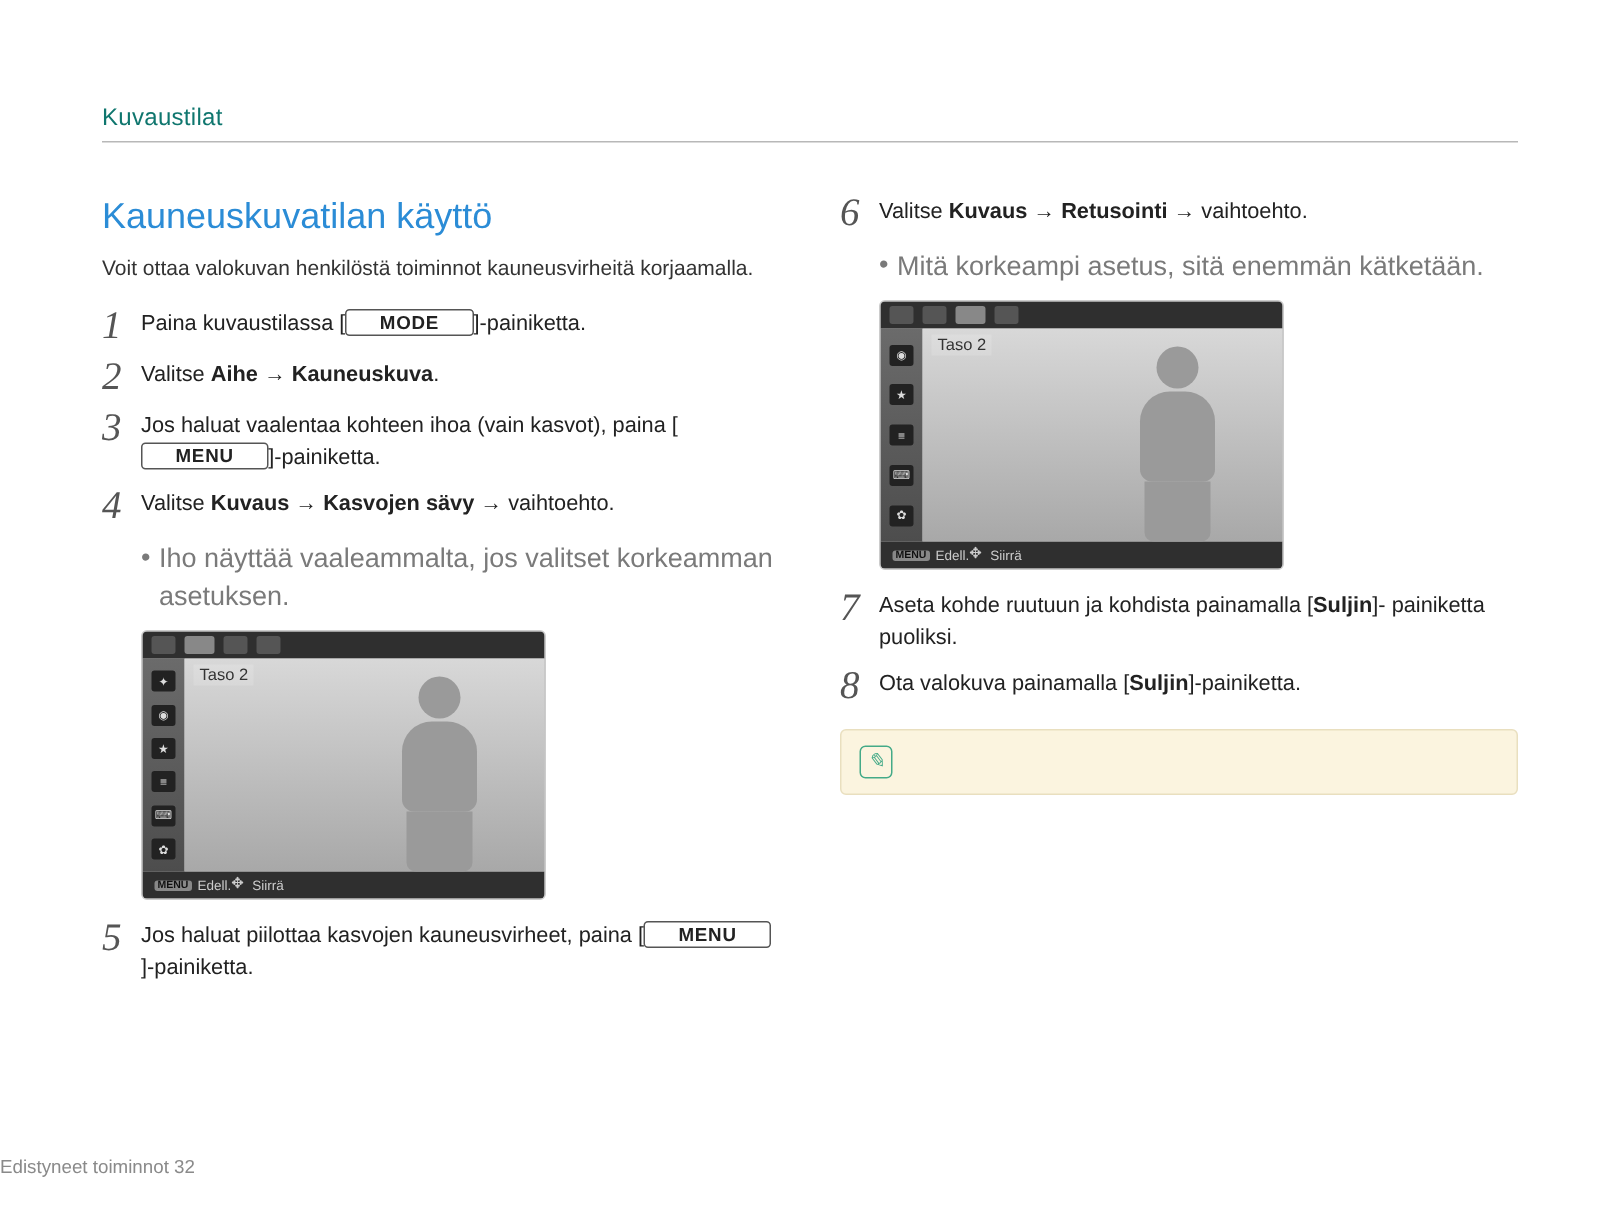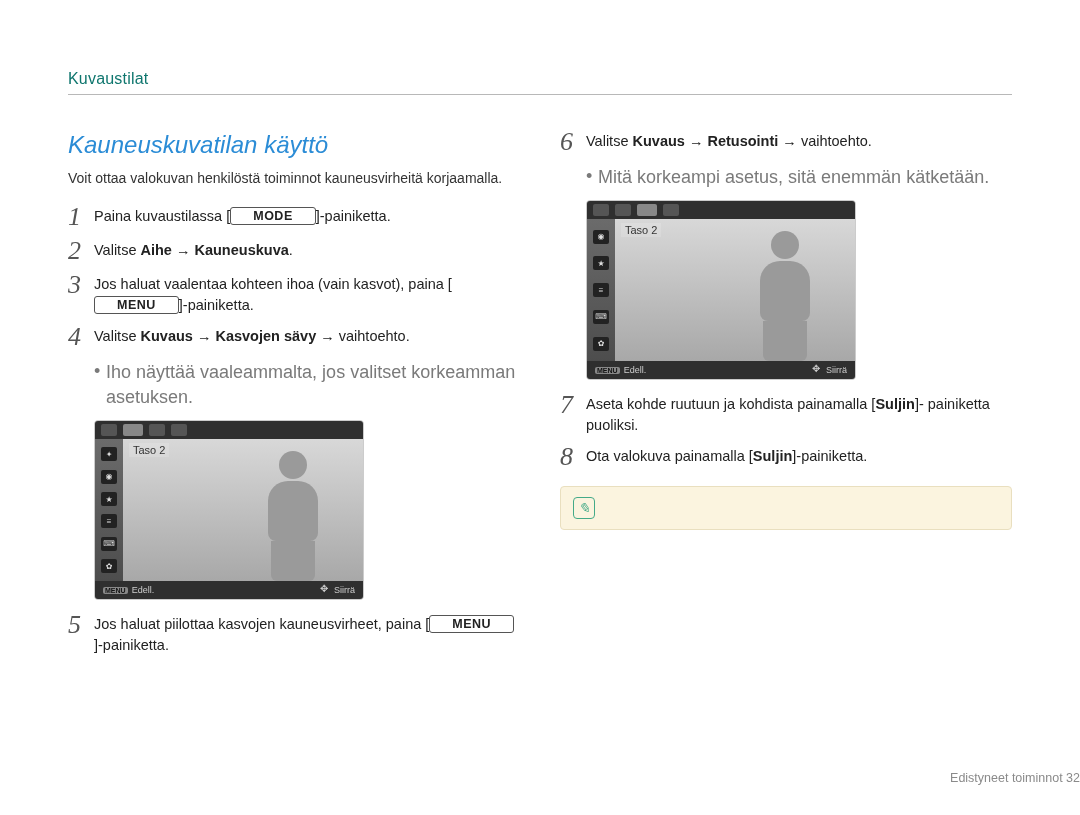--- a/index.html
+++ b/index.html
@@ -25,21 +25,20 @@
   .columns {
     display: flex;
     gap: 40px;
   }
   .col { flex: 1 1 0; }
   h2.title {
     color: #2b8cd6;
     font-weight: 400;
     font-size: 24px;
     margin-bottom: 10px;
-    font-style: italic;
   }
   .intro {
     font-size: 14px;
     color: #333;
     line-height: 1.35;
     margin-bottom: 18px;
   }
   ol.steps { list-style: none; }
   li.step {
     display: flex;
@@ -140,21 +139,21 @@
   .silhouette {
     position:absolute; right:30px; bottom:0;
     width:80px; height:130px;
   }
   .sil-head { width:28px; height:28px; background:#9a9a9a; border-radius:50%; margin:0 auto; }
   .sil-body { width:50px; height:60px; background:#9a9a9a; border-radius:20px 20px 8px 8px; margin:2px auto 0; }
   .sil-legs { width:44px; height:40px; background:#9a9a9a; margin:0 auto; border-radius:0 0 6px 6px; }
   .ss-bottom {
     height: 18px;
     background:#2f2f2f;
-    display:flex; align-items:center; justify-content:space-between;
+    display:flex; align-items:center; justify-content:flex-start;
     padding:0 8px;
     font-size:9px; color:#ccc;
   }
   .ss-bottom .lbl { display:flex; align-items:center; gap:4px;}
   .mini-menu {
     display:inline-block; background:#888; color:#111; font-size:7px;
     padding:0 2px; border-radius:2px; font-weight:700;
   }
   .mini-dir { display:inline-block; width:10px; height:10px; position:relative;}
   .mini-dir::before{content:"✥"; font-size:10px; color:#ccc; position:absolute; left:0; top:-2px;}
@@ -173,21 +172,21 @@
   .note-icon {
     width:22px; height:22px; flex:0 0 22px;
     border:1.5px solid #4a8; border-radius:4px;
     color:#4a8; font-style:italic; font-family:Georgia,serif;
     display:flex; align-items:center; justify-content:center;
     font-size:14px;
   }
   .footer {
     position:absolute;
     bottom:30px; left:0; right:0;
-    text-align:right;
+    text-align:left;
     font-size:12.5px;
     color:#8a8a8a;
   }
 </style>
 </head>
 <body>
 
 <div class="page">
   <div class="header-line">Kuvaustilat</div>
 

